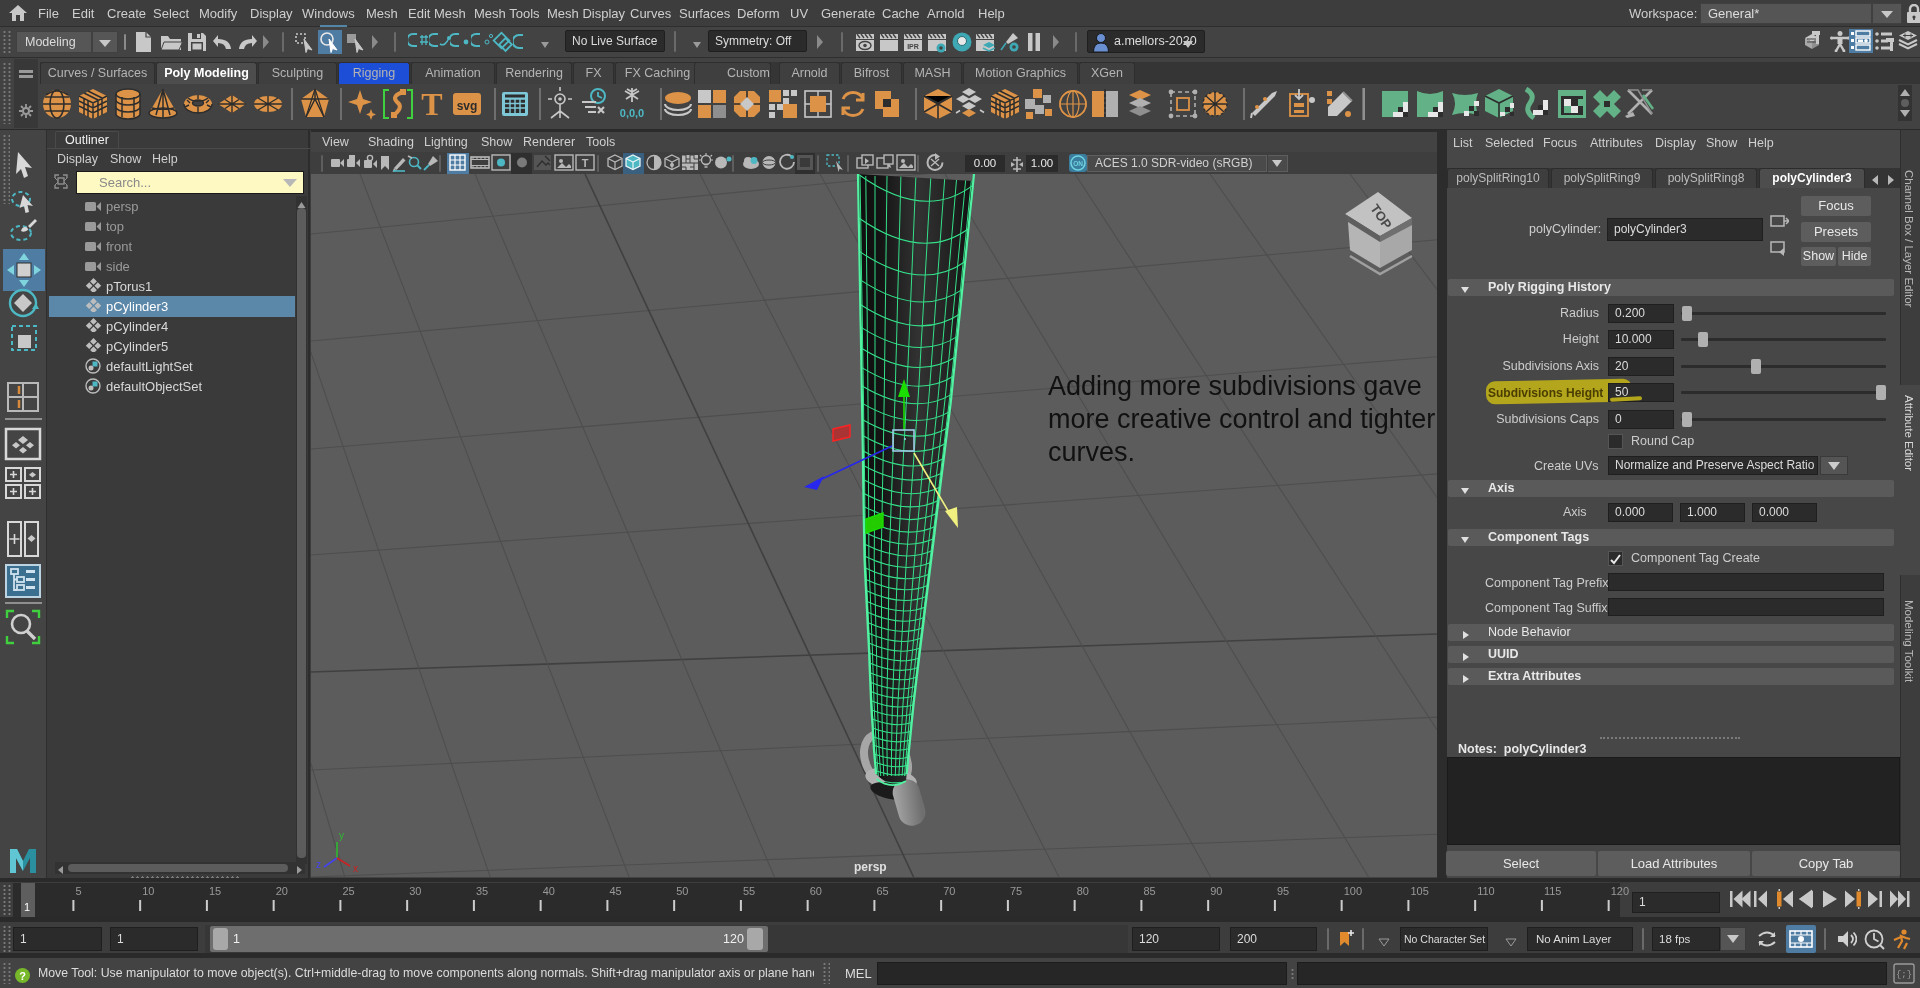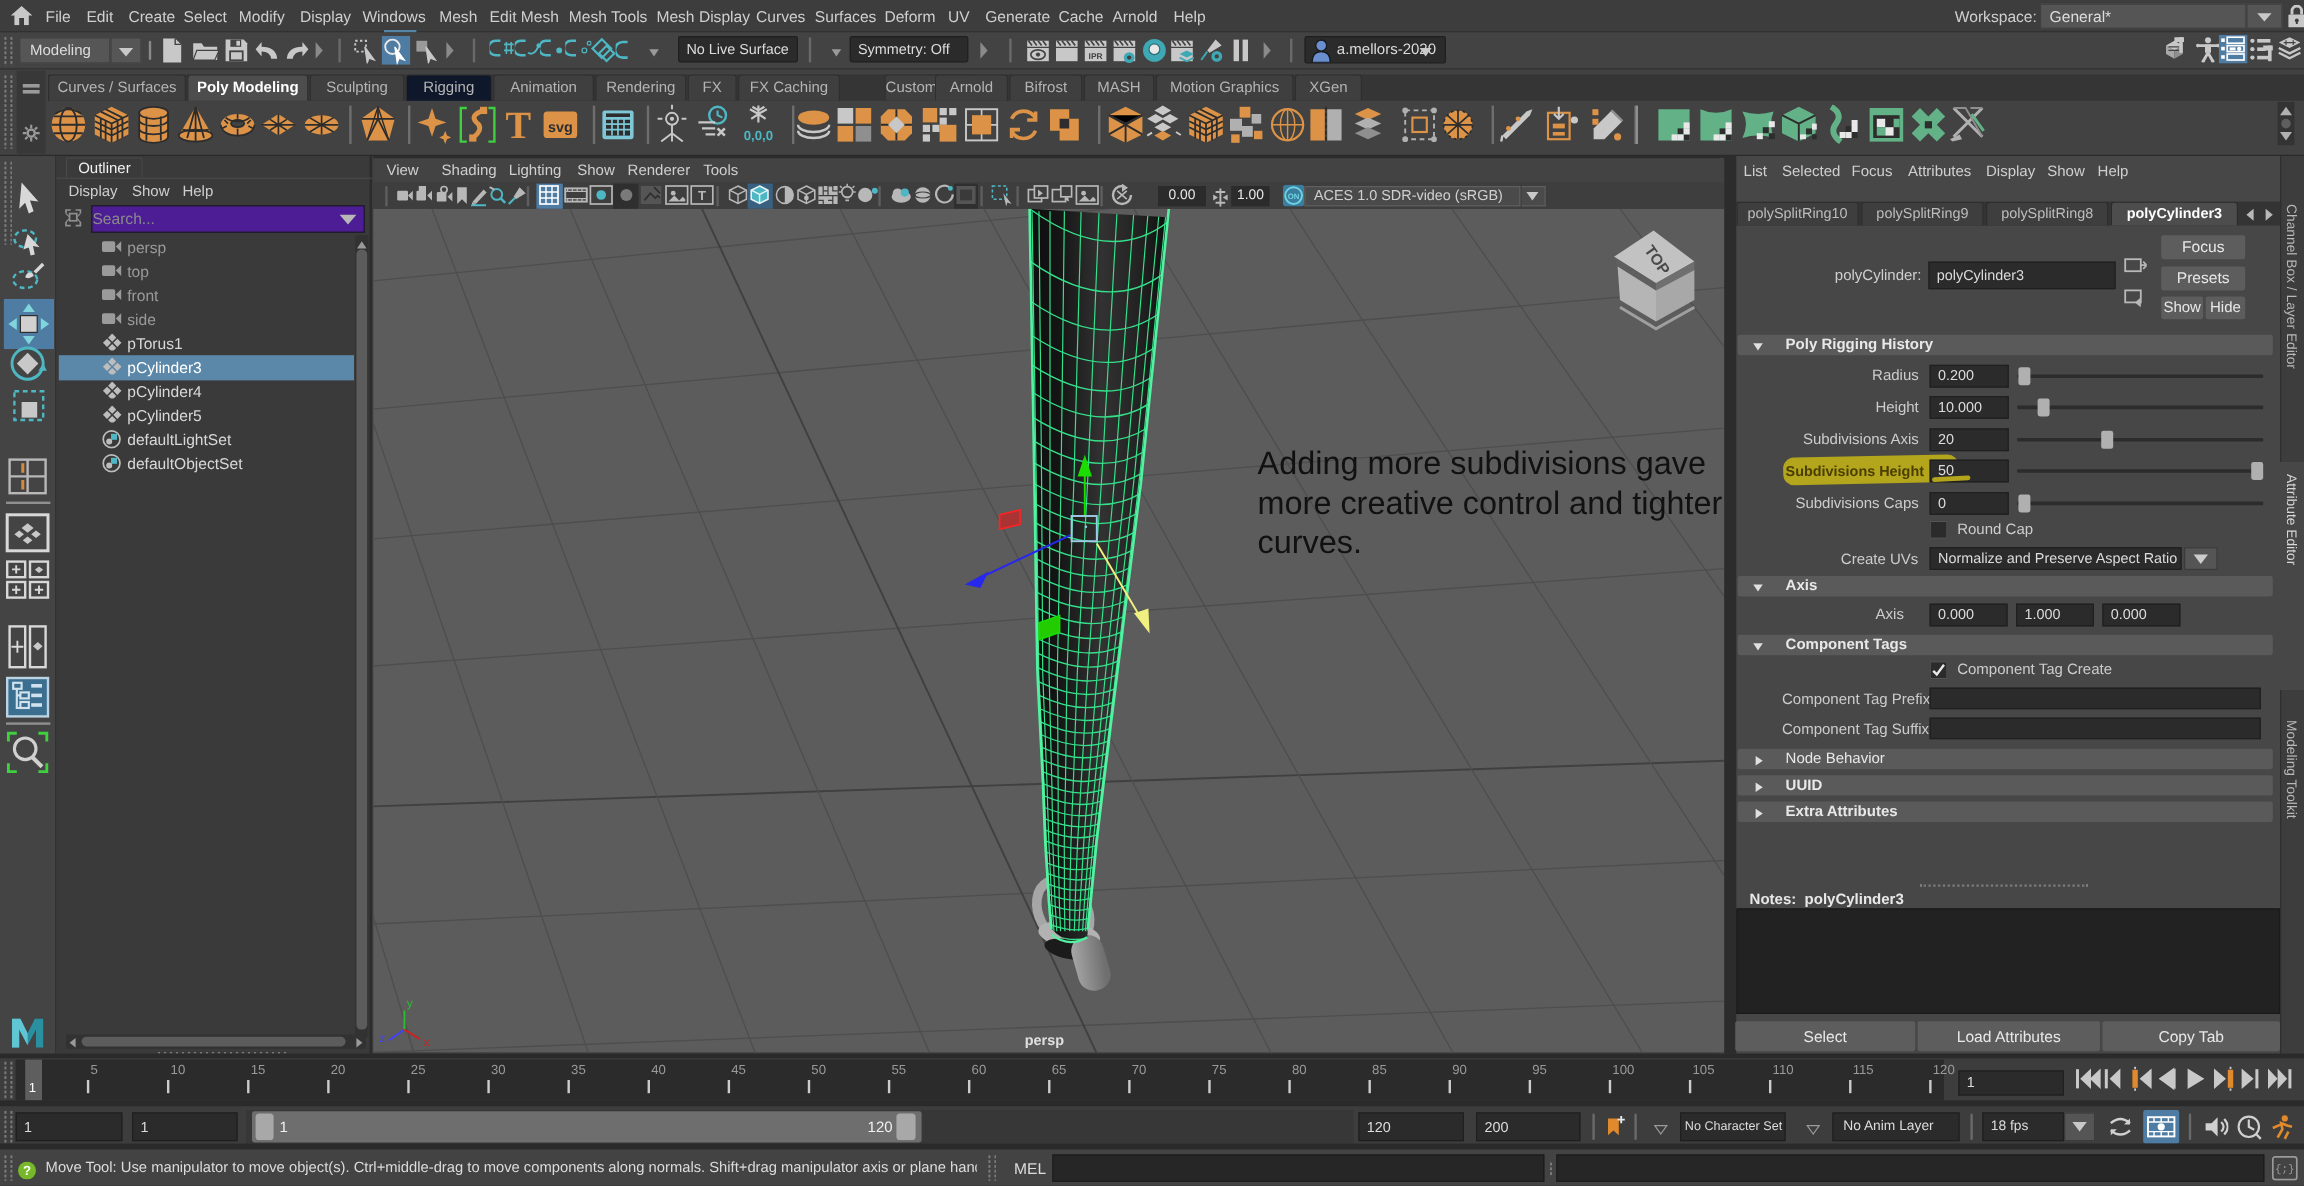--- a/index.html
+++ b/index.html
@@ -240,26 +240,26 @@
     <div class="" style="left:14px;top:59px;width:24px;height:69px;background:#383838"></div>
     <div class="" style="left:19px;top:70px;width:14px;height:3px;background:#9a9a9a;box-shadow:0 5px 0 #9a9a9a"></div>
     <div class="" style="left:18px;top:103px;width:16px;height:16px;"><svg width="16" height="16">
         <circle cx="8" cy="8" r="3" fill="none" stroke="#9a9a9a" stroke-width="2"></circle>
         <path d="M8 1 v3 M8 12 v3 M1 8 h3 M12 8 h3 M3 3 l2 2 M11 11 l2 2 M13 3 l-2 2 M5 11 l-2 2" stroke="#9a9a9a" stroke-width="1.8"></path>
       </svg></div>
     <div class="" style="left:40px;top:62px;width:1880px;height:22px;background:#353535"></div>
     <div class="" style="left:40px;top:62px;width:115px;height:22px;background:#3f3f3f;border:1px solid #2e2e2e;border-bottom:none;border-radius:3px 3px 0 0;color:#b4b4b4;font-size:12.5px;font-weight:normal;text-align:center;line-height:21px">Curves / Surfaces</div>
     <div class="" style="left:156px;top:62px;width:101px;height:22px;background:#4d4d4d;border:1px solid #2e2e2e;border-bottom:none;border-radius:3px 3px 0 0;color:#ffffff;font-size:12.5px;font-weight:bold;text-align:center;line-height:21px">Poly Modeling</div>
     <div class="" style="left:258px;top:62px;width:79px;height:22px;background:#3f3f3f;border:1px solid #2e2e2e;border-bottom:none;border-radius:3px 3px 0 0;color:#b4b4b4;font-size:12.5px;font-weight:normal;text-align:center;line-height:21px">Sculpting</div>
-    <div class="" style="left:338px;top:62px;width:72px;height:22px;background:#0f172a;border:1px solid #2e2e2e;border-bottom:none;border-radius:3px 3px 0 0;color:#b4b4b4;font-size:12.5px;font-weight:normal;text-align:center;line-height:21px">Rigging</div>
+    <div class="" style="left:338px;top:62px;width:72px;height:22px;background:#1d4ed8;border:1px solid #2e2e2e;border-bottom:none;border-radius:3px 3px 0 0;color:#b4b4b4;font-size:12.5px;font-weight:normal;text-align:center;line-height:21px">Rigging</div>
     <div class="" style="left:411px;top:62px;width:84px;height:22px;background:#3f3f3f;border:1px solid #2e2e2e;border-bottom:none;border-radius:3px 3px 0 0;color:#b4b4b4;font-size:12.5px;font-weight:normal;text-align:center;line-height:21px">Animation</div>
     <div class="" style="left:496px;top:62px;width:76px;height:22px;background:#3f3f3f;border:1px solid #2e2e2e;border-bottom:none;border-radius:3px 3px 0 0;color:#b4b4b4;font-size:12.5px;font-weight:normal;text-align:center;line-height:21px">Rendering</div>
     <div class="" style="left:573px;top:62px;width:41px;height:22px;background:#3f3f3f;border:1px solid #2e2e2e;border-bottom:none;border-radius:3px 3px 0 0;color:#b4b4b4;font-size:12.5px;font-weight:normal;text-align:center;line-height:21px">FX</div>
     <div class="" style="left:615px;top:62px;width:85px;height:22px;background:#3f3f3f;border:1px solid #2e2e2e;border-bottom:none;border-radius:3px 3px 0 0;color:#b4b4b4;font-size:12.5px;font-weight:normal;text-align:center;line-height:21px">FX Caching</div>
-    <div class="" style="left:737px;top:62px;width:77px;height:22px;background:#3f3f3f;border:1px solid #2e2e2e;border-bottom:none;border-radius:3px 3px 0 0;color:#b4b4b4;font-size:12.5px;font-weight:normal;text-align:left;line-height:21px">Custom</div>
+    <div class="" style="left:694px;top:62px;width:77px;height:22px;background:#3f3f3f;border:1px solid #2e2e2e;border-bottom:none;border-radius:3px 3px 0 0;color:#b4b4b4;font-size:12.5px;font-weight:normal;text-align:right;line-height:21px">Custom</div>
     <div class="" style="left:779px;top:62px;width:61px;height:22px;background:#3f3f3f;border:1px solid #2e2e2e;border-bottom:none;border-radius:3px 3px 0 0;color:#b4b4b4;font-size:12.5px;font-weight:normal;text-align:center;line-height:21px">Arnold</div>
     <div class="" style="left:841px;top:62px;width:61px;height:22px;background:#3f3f3f;border:1px solid #2e2e2e;border-bottom:none;border-radius:3px 3px 0 0;color:#b4b4b4;font-size:12.5px;font-weight:normal;text-align:center;line-height:21px">Bifrost</div>
     <div class="" style="left:903px;top:62px;width:59px;height:22px;background:#3f3f3f;border:1px solid #2e2e2e;border-bottom:none;border-radius:3px 3px 0 0;color:#b4b4b4;font-size:12.5px;font-weight:normal;text-align:center;line-height:21px">MASH</div>
     <div class="" style="left:963px;top:62px;width:115px;height:22px;background:#3f3f3f;border:1px solid #2e2e2e;border-bottom:none;border-radius:3px 3px 0 0;color:#b4b4b4;font-size:12.5px;font-weight:normal;text-align:center;line-height:21px">Motion Graphics</div>
     <div class="" style="left:1079px;top:62px;width:56px;height:22px;background:#3f3f3f;border:1px solid #2e2e2e;border-bottom:none;border-radius:3px 3px 0 0;color:#b4b4b4;font-size:12.5px;font-weight:normal;text-align:center;line-height:21px">XGen</div>
     <div class="" style="left:1898px;top:85px;width:14px;height:36px;background:#333333"><svg width="14" height="36">
         <path d="M2 11 L12 11 L7 4 Z" fill="#b0b0b0"></path>
         <circle cx="7" cy="18" r="4" fill="#5e5e5e"></circle>
         <path d="M2 25 L12 25 L7 32 Z" fill="#b0b0b0"></path>
       </svg></div>
@@ -610,21 +610,21 @@
     <div style="position:absolute;left:57px;top:152px;font-size:12.5px;color:#cfcfcf;font-weight:normal;white-space:nowrap;">Display</div>
     <div style="position:absolute;left:110px;top:152px;font-size:12.5px;color:#cfcfcf;font-weight:normal;white-space:nowrap;">Show</div>
     <div style="position:absolute;left:152px;top:152px;font-size:12.5px;color:#cfcfcf;font-weight:normal;white-space:nowrap;">Help</div>
     <div class="" style="left:53px;top:172px;width:16px;height:18px;"><svg width="16" height="18">
         <g stroke="#8f8f8f" stroke-width="1.4" fill="none">
           <path d="M2 6 V3 h4 M10 3 h4 v3 M14 13 v3 h-4 M6 16 H2 v-3"></path>
           <rect x="5" y="6" width="6" height="6"></rect>
         </g>
         <path d="M2 6 l3 3 M14 6 l-3 3 M2 13 l3 -3 M14 13 l-3 -3" stroke="#8f8f8f"></path>
       </svg></div>
-    <div class="" style="left:76px;top:171px;width:228px;height:23px;background:#4c1d95;border:1px solid #1a1a1a;color:#8a8a8a;font-size:13px;line-height:21px;padding-left:0">Search...</div>
+    <div class="" style="left:76px;top:171px;width:228px;height:23px;background:#fef9c3;border:1px solid #1a1a1a;color:#8a8a8a;font-size:13px;line-height:21px;padding-left:22px">Search...</div>
     <div class="" style="left:277px;top:171px;width:26px;height:23px;"><svg width="26" height="23">
         <path d="M6 8 L20 8 L13 16 Z" fill="#b8b8b8"></path>
       </svg></div>
     <div class="" style="left:85px;top:198px;width:18px;height:16px;"><svg width="17" height="11">
         <rect x="0" y="1" width="11" height="9" rx="1.5" fill="#9a9a9a"></rect>
         <path d="M16 1 L16 10 L11.5 5.5 Z" fill="#9a9a9a"></path>
       </svg></div>
     <div style="position:absolute;left:106px;top:199px;font-size:13px;color:#9a9a9a;font-weight:normal;white-space:nowrap;">persp</div>
     <div class="" style="left:85px;top:218px;width:18px;height:16px;"><svg width="17" height="11">
         <rect x="0" y="1" width="11" height="9" rx="1.5" fill="#9a9a9a"></rect>

